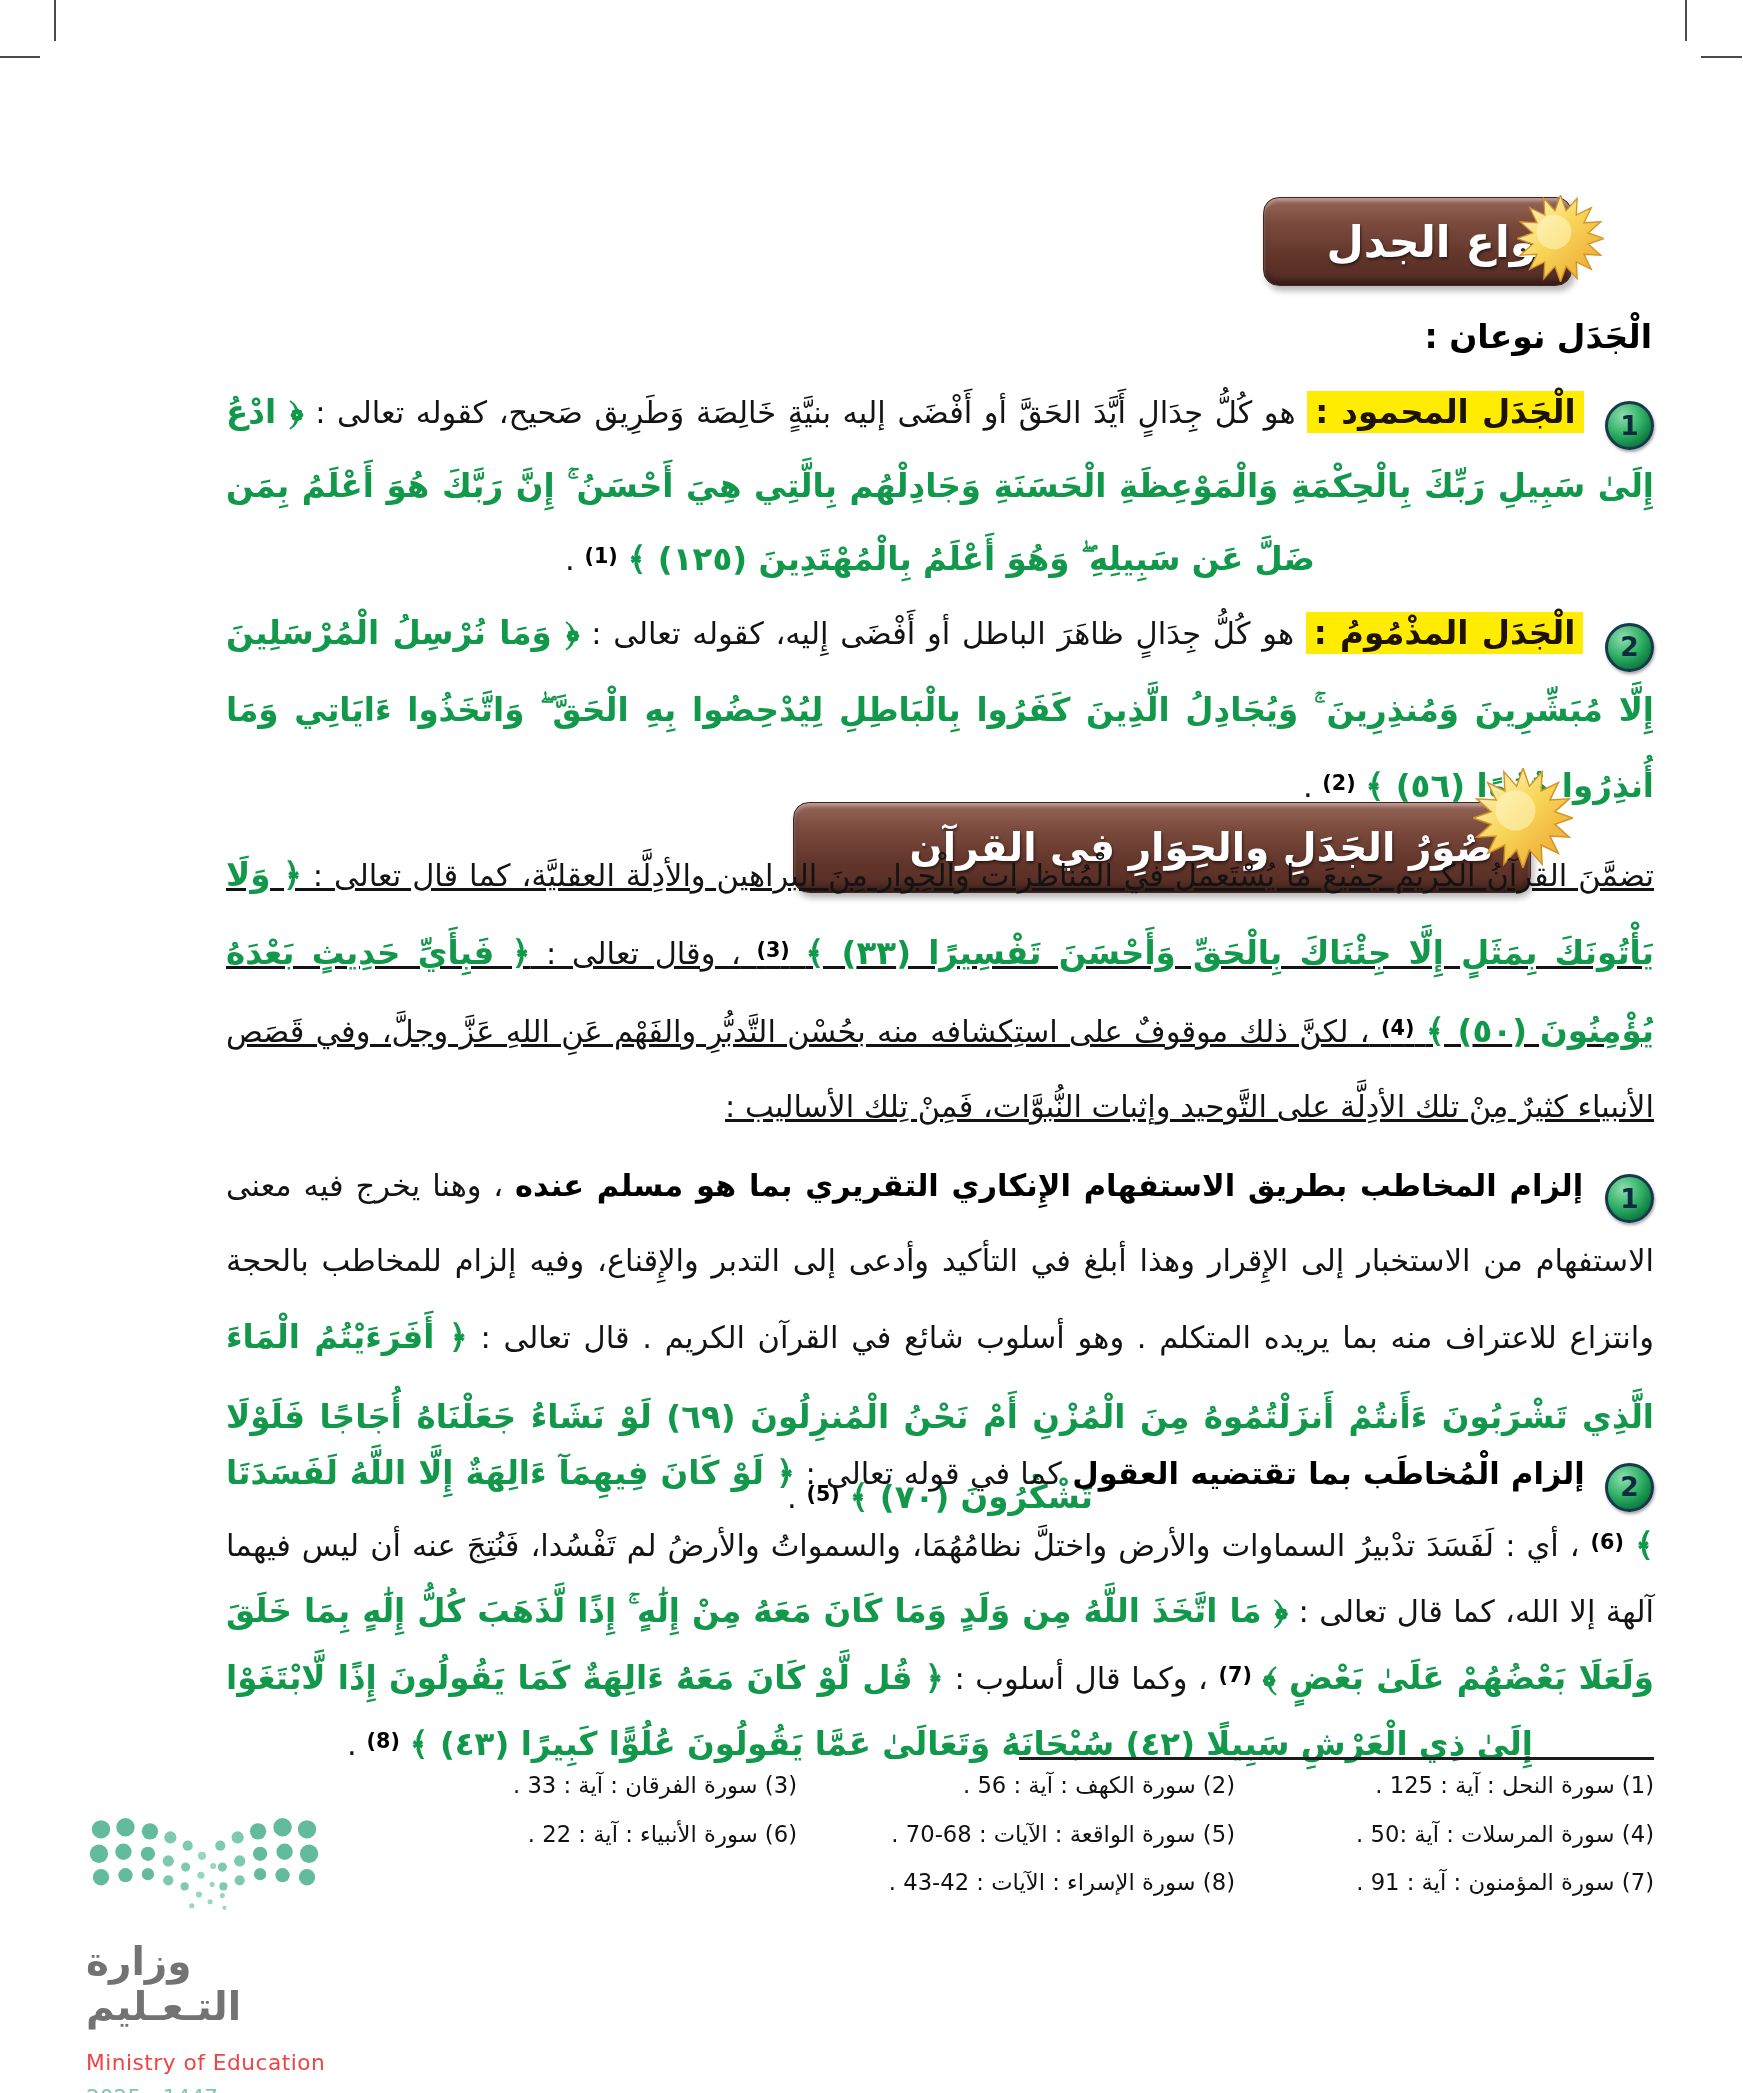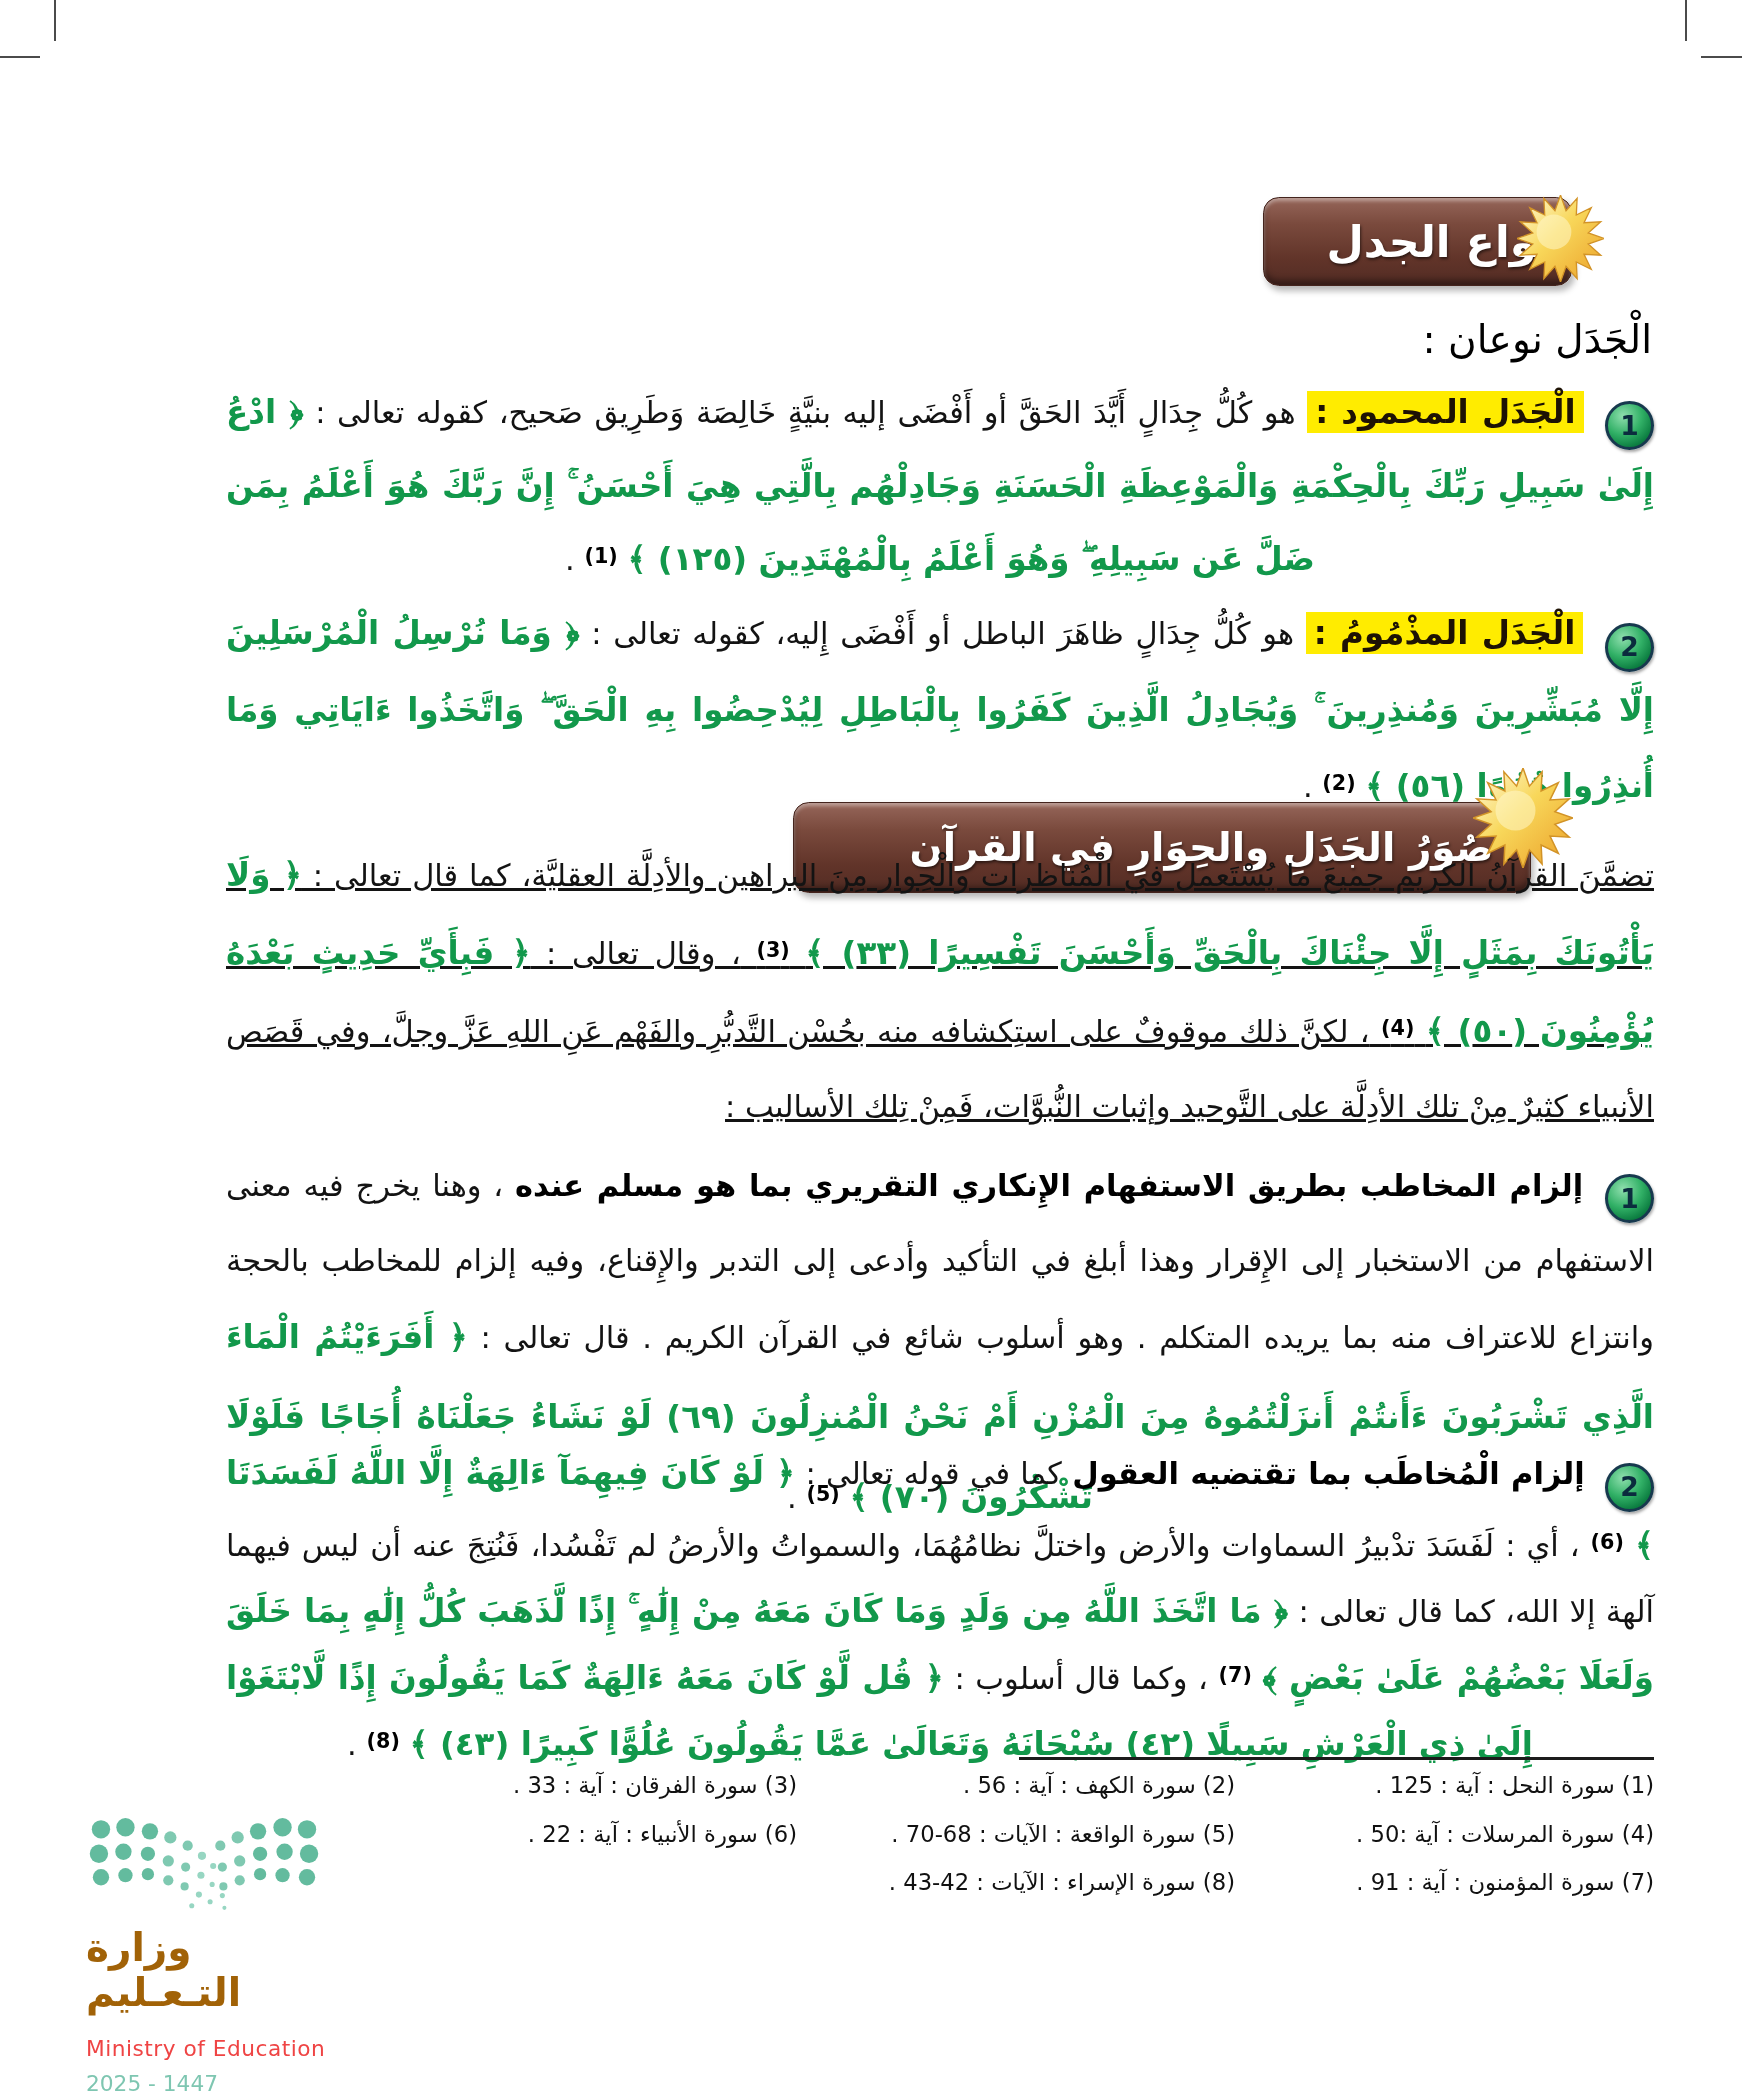--- a/index.html
+++ b/index.html
@@ -26,21 +26,21 @@
   .starburst{position:absolute;}
 
   
   .para{
     position:absolute;right:89px;width:1428px;margin:0;
     direction:rtl;text-align:justify;font-size:30.5px;color:#131313;
   }
   .center-last{text-align-last:center;}
   .sec-heading{
     position:absolute;top:317px;right:91px;margin:0;
-    font-size:39px;font-weight:normal;color:#000;
+    font-size:33px;font-weight:bold;color:#000;
   }
   .bullet{
     display:inline-flex;width:43px;height:43px;border-radius:50%;
     background:radial-gradient(circle at 35% 28%,#8fdfae 0%,#31b066 45%,#0d7f42 75%,#07592e 100%);
     border:3px solid #17394e;color:#0b2c3e;font-weight:bold;font-size:26.6px;
     align-items:center;justify-content:center;vertical-align:-11.8px;margin-left:9.9px;
     box-shadow:1px 2px 3px rgba(0,0,0,.35);
   }
   .hl{background:#ffec00;font-weight:bold;font-size:32.5px;padding:2px 7.9px;color:#1d1204;}
   .verse{color:#12984b;font-weight:bold;font-size:32.5px;}
@@ -51,21 +51,21 @@
   .fsep{position:absolute;top:1757px;right:89px;width:635px;height:3px;background:#1c1c1c;}
   .footnotes{
     position:absolute;top:1772px;right:89px;width:1123px;
     display:grid;grid-template-columns:419px 438px 266px;row-gap:22.7px;
     direction:rtl;font-size:22.7px;color:#111;
   }
   .footnote{white-space:nowrap;}
 
   
   .logo{position:absolute;left:87px;top:1813px;width:246px;direction:ltr;}
-  .logo-ar{direction:rtl;text-align:left;font-size:39px;font-weight:bold;color:#a16207;margin-top:6px;}
+  .logo-ar{direction:rtl;text-align:left;font-size:39px;font-weight:bold;color:#737373;margin-top:20px;}
   .logo-en{font-size:21.7px;color:#ef4444;margin-top:21px;letter-spacing:0.5px;}
   .logo-years{font-size:21.7px;color:#7ec6b1;margin-top:10px;}
 
   
   .page-badge{position:absolute;left:1399px;top:1877px;}
 </style>
 </head>
 <body>
 
 <div class="page">

